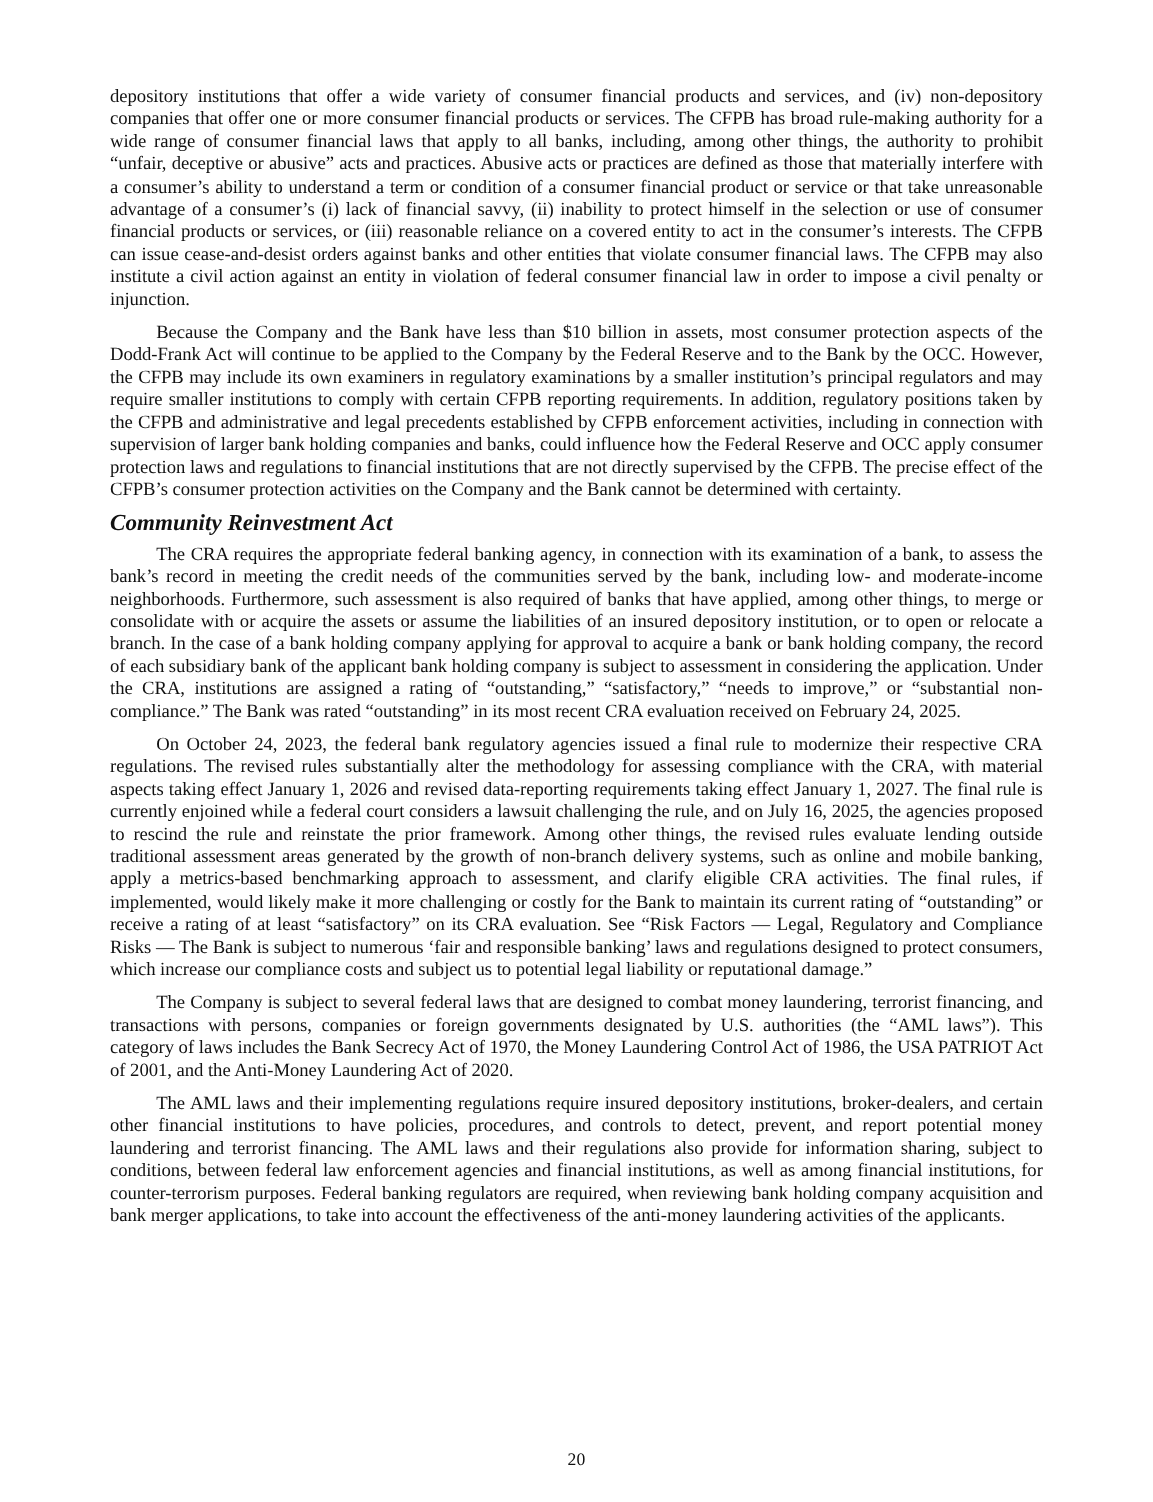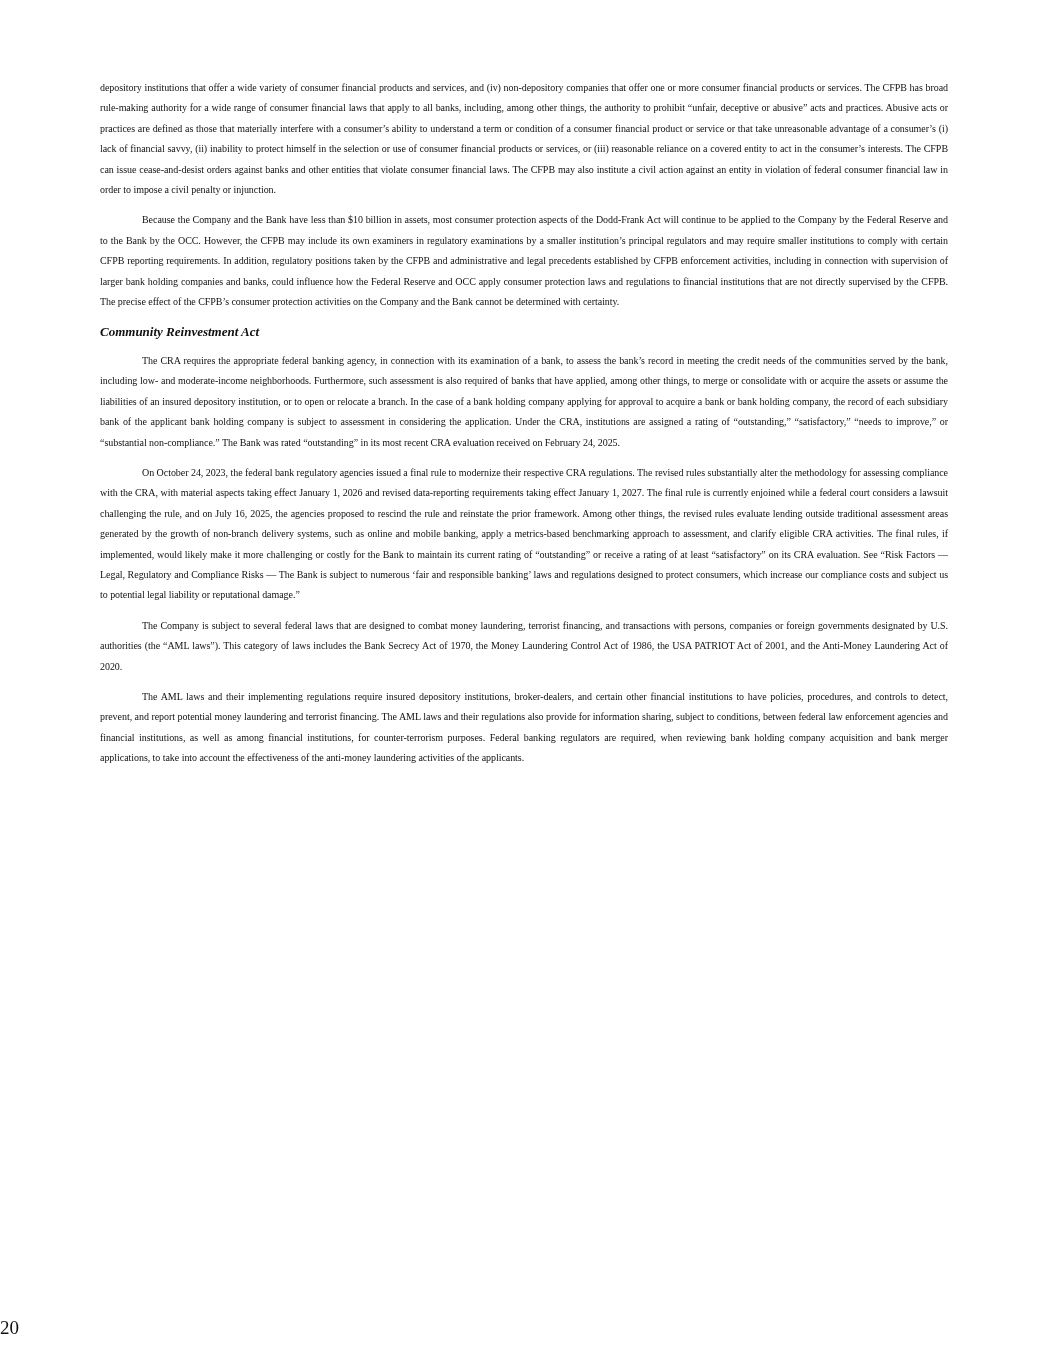--- a/index.html
+++ b/index.html
@@ -16,42 +16,43 @@
       color: #111111;
     }
     .page {
       position: absolute;
       left: 100px;
       top: 78px;
       width: 848px;
     }
     p.body-para {
       margin: 0 0 10px 0;
-      font-size: 10px;
+      font-size: 17px;
       line-height: 20.4px;
       text-align: justify;
       text-indent: 42px;
       letter-spacing: -0.05px;
     }
     p.body-para.no-indent {
       text-indent: 0;
     }
     h3.section-heading {
       margin: 0 0 8px 0;
-      font-size: 13px;
+      font-size: 21px;
       line-height: 20.4px;
       font-weight: bold;
       font-style: italic;
     }
     .page-number {
       position: absolute;
       left: 0;
       width: 1048px;
       top: 1318px;
-      font-size: 19px;
+      text-align: center;
+      font-size: 16px;
       line-height: 20px;
     }
   </style>
 </head>
 <body>
 
 <div class="page">
 
   <p class="body-para no-indent">depository institutions that offer a wide variety of consumer financial products and services, and (iv) non-depository companies that offer one or more consumer financial products or services. The CFPB has broad rule-making authority for a wide range of consumer financial laws that apply to all banks, including, among other things, the authority to prohibit “unfair, deceptive or abusive” acts and practices. Abusive acts or practices are defined as those that materially interfere with a consumer’s ability to understand a term or condition of a consumer financial product or service or that take unreasonable advantage of a consumer’s (i) lack of financial savvy, (ii) inability to protect himself in the selection or use of consumer financial products or services, or (iii) reasonable reliance on a covered entity to act in the consumer’s interests. The CFPB can issue cease-and-desist orders against banks and other entities that violate consumer financial laws. The CFPB may also institute a civil action against an entity in violation of federal consumer financial law in order to impose a civil penalty or injunction.</p>
   <p class="body-para">Because the Company and the Bank have less than $10 billion in assets, most consumer protection aspects of the Dodd-Frank Act will continue to be applied to the Company by the Federal Reserve and to the Bank by the OCC. However, the CFPB may include its own examiners in regulatory examinations by a smaller institution’s principal regulators and may require smaller institutions to comply with certain CFPB reporting requirements. In addition, regulatory positions taken by the CFPB and administrative and legal precedents established by CFPB enforcement activities, including in connection with supervision of larger bank holding companies and banks, could influence how the Federal Reserve and OCC apply consumer protection laws and regulations to financial institutions that are not directly supervised by the CFPB. The precise effect of the CFPB’s consumer protection activities on the Company and the Bank cannot be determined with certainty.</p>

